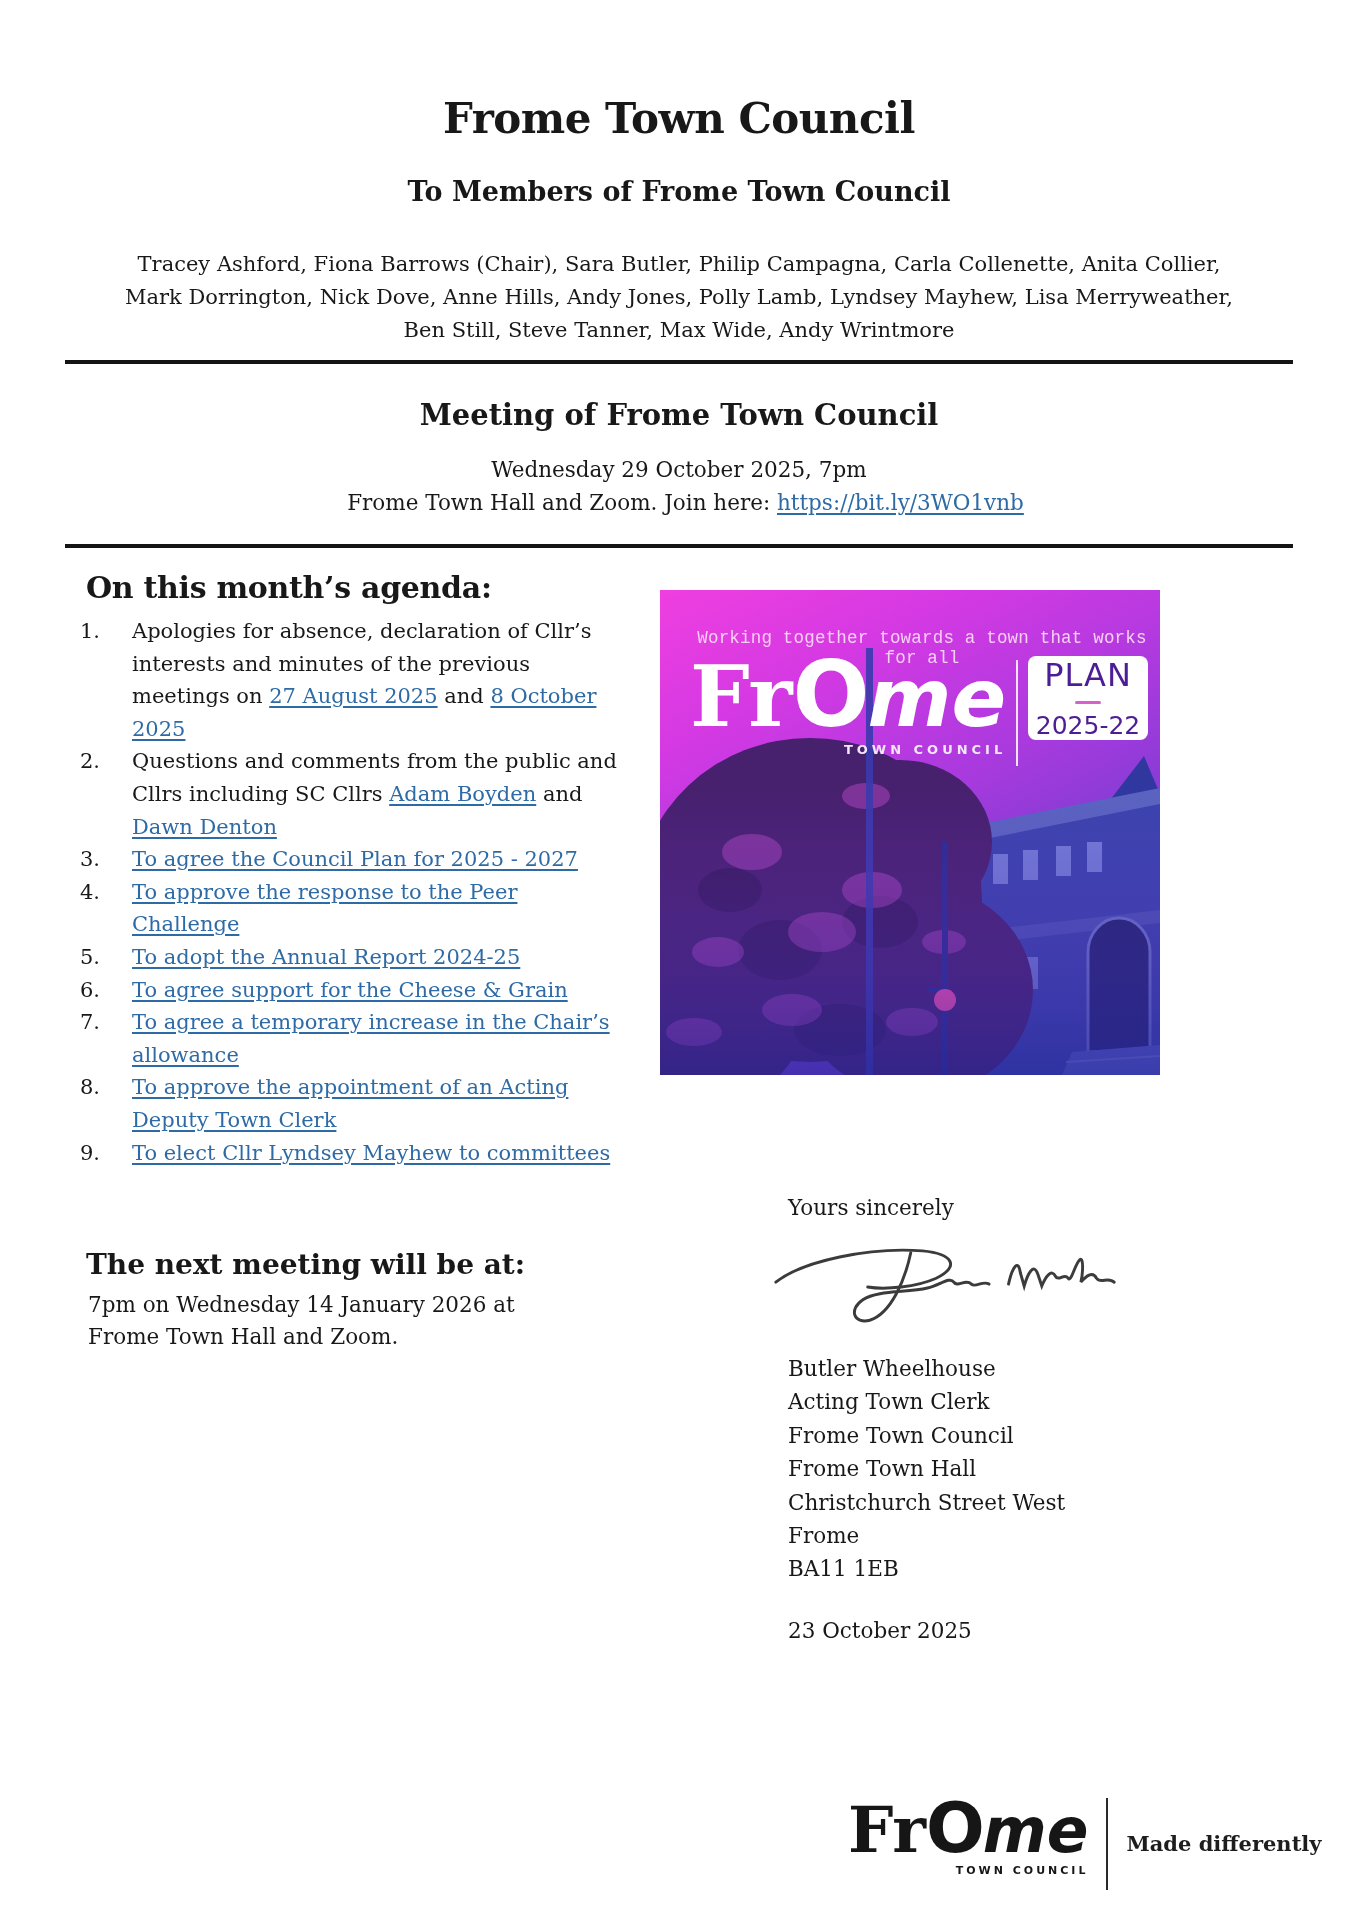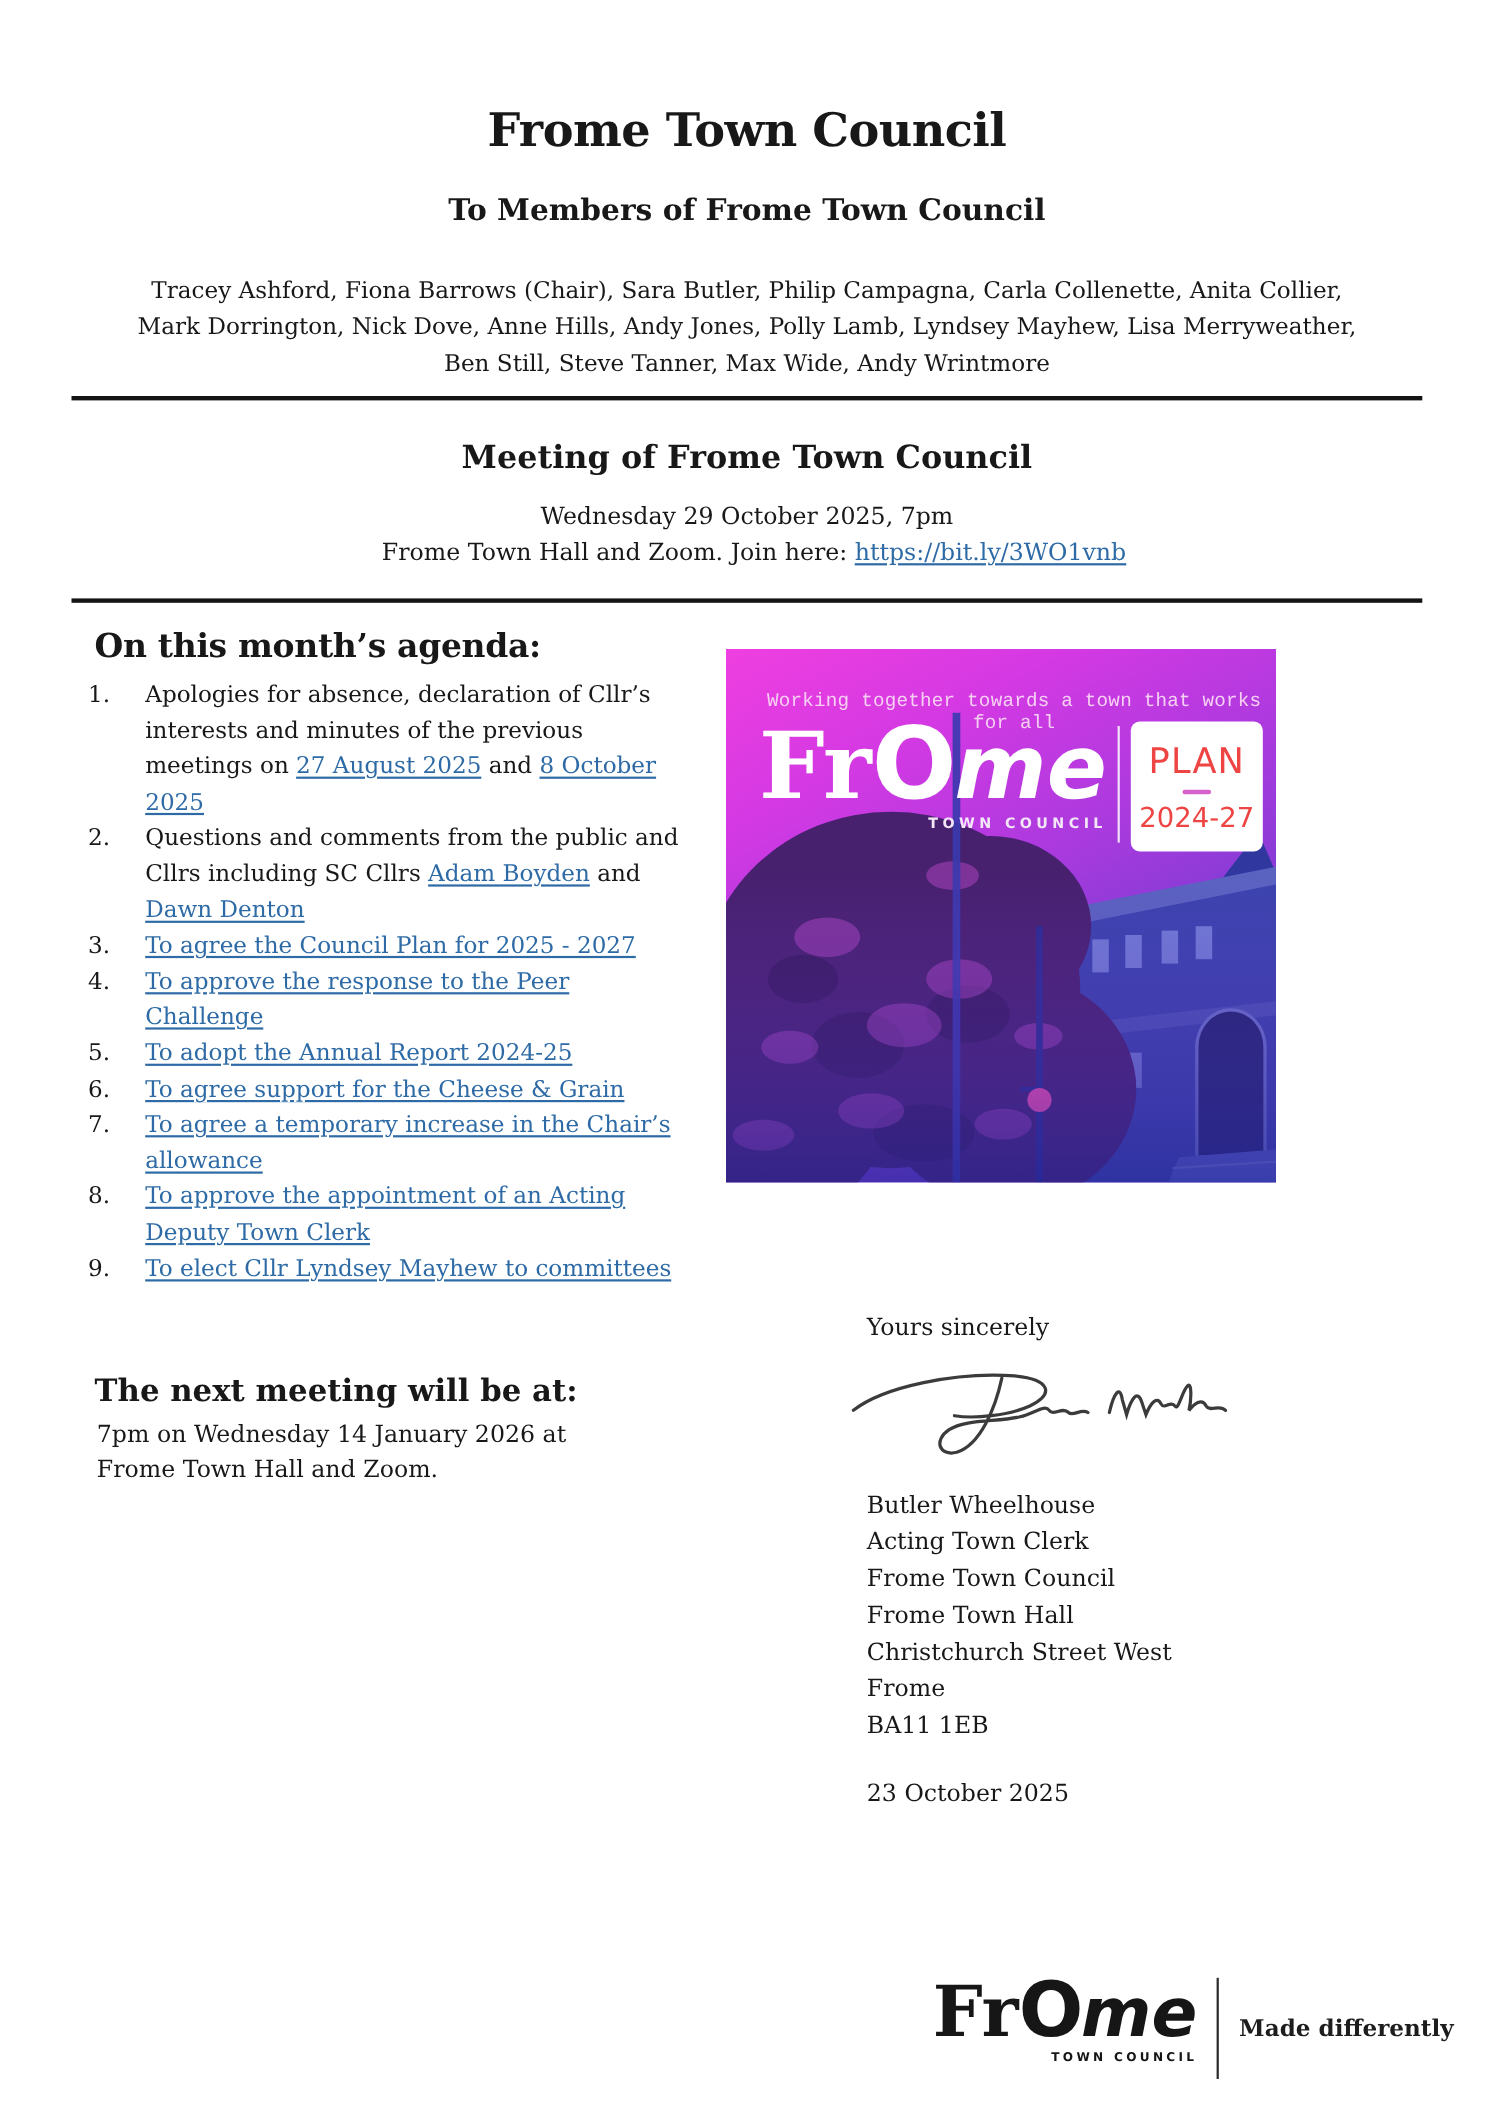--- a/index.html
+++ b/index.html
@@ -42,23 +42,23 @@
     font-family:Liberation Mono, monospace; font-size:17.5px; color:#f6d0f2; letter-spacing:0.2px;padding-left:24px; }
   .banner-logoRow { position:absolute; top:62px; left:30px; }
   .wordmark { line-height:0.95; white-space:nowrap; }
   .wordmark .wm-fr { font-family:"DejaVu Serif", serif; font-weight:bold; }
   .wordmark .wm-o  { font-family:"DejaVu Sans", sans-serif; font-weight:bold; font-size:1.08em; letter-spacing:-2px; }
   .wordmark .wm-me { font-family:"DejaVu Sans", sans-serif; font-weight:bold; font-style:italic; font-size:0.96em;margin-top:28px; }
   .banner-wordmark { font-size:84px; color:#ffffff; }
   .banner-tc { margin-top:4px; text-align:right; font-family:"DejaVu Sans", sans-serif;
     font-size:13px; font-weight:bold; letter-spacing:4px; color:#f3e6f7; }
   .banner-sep { position:absolute; top:70px; right:142px; width:2px; height:106px; background:rgba(255,255,255,0.85); }
-  .plan-box { position:absolute; top:66px; right:12px; width:120px; height:118px; background:#ffffff;
+  .plan-box { position:absolute; top:66px; right:12px; width:120px; height:84px; background:#ffffff;
     border-radius:8px; display:flex; flex-direction:column; align-items:center; justify-content:center;
-    font-family:"DejaVu Sans", sans-serif; color:#ef4444; }
+    font-family:"DejaVu Sans", sans-serif; color:#4c1d95; }
   .plan-title { font-size:32px; letter-spacing:1px; }
   .plan-dash { width:26px; height:4px; background:#d661cc; border-radius:2px; margin:7px 0; }
   .plan-years { font-size:25px; }
 
   .salutation { left:788px; top:1195px; font-size:21.5px; }
   .signature { left:768px; top:1236px; }
   .closing-block { left:788px; top:1352px; font-size:21.5px; line-height:33.4px; }
   .closing-date { left:788px; top:1618px; font-size:21.5px; }
 
   .footer-logo { left:848px; top:1796px; display:flex; align-items:stretch; }
@@ -170,21 +170,21 @@
     </svg>
     <div class="banner-caption">Working together towards a town that works for all</div>
     <div class="banner-logoRow">
       <div class="wordmark banner-wordmark"><span class="wm-fr">Fr</span><span class="wm-o">O</span><span class="wm-me">me</span></div>
       <div class="banner-tc">TOWN COUNCIL</div>
     </div>
     <div class="banner-sep"></div>
     <div class="plan-box">
       <div class="plan-title">PLAN</div>
       <div class="plan-dash"></div>
-      <div class="plan-years">2024-27</div>
+      <div class="plan-years">2025-22</div>
     </div>
   </div>
 
   <div class="abs next-heading">The next meeting will be at:</div>
   <div class="abs next-body">7pm on Wednesday 14 January 2026 at Frome Town Hall and Zoom.</div>
 
   <div class="abs salutation">Yours sincerely</div>
 
   <svg class="abs signature" width="352" height="104" viewBox="0 0 360 104" aria-hidden="true">
     <g fill="none" stroke="#2b2b2b" stroke-width="3" stroke-linecap="round" opacity="0.92">

